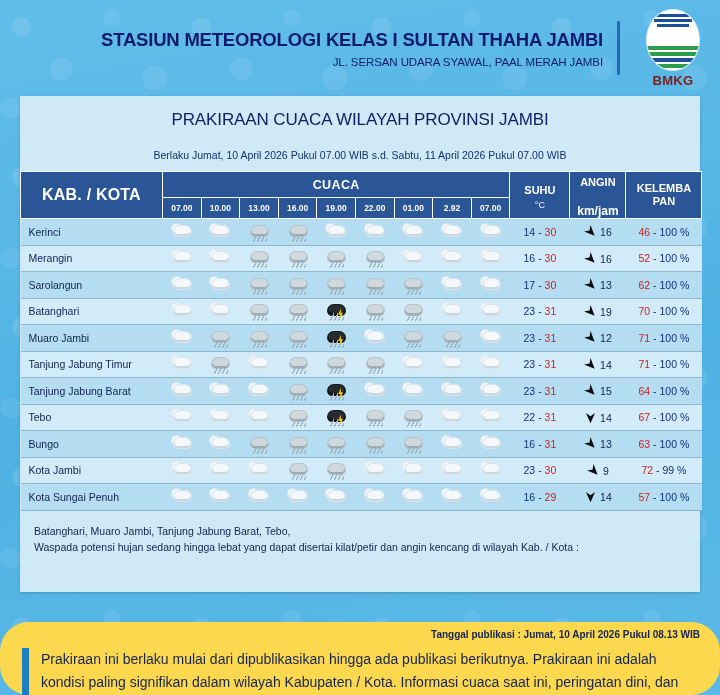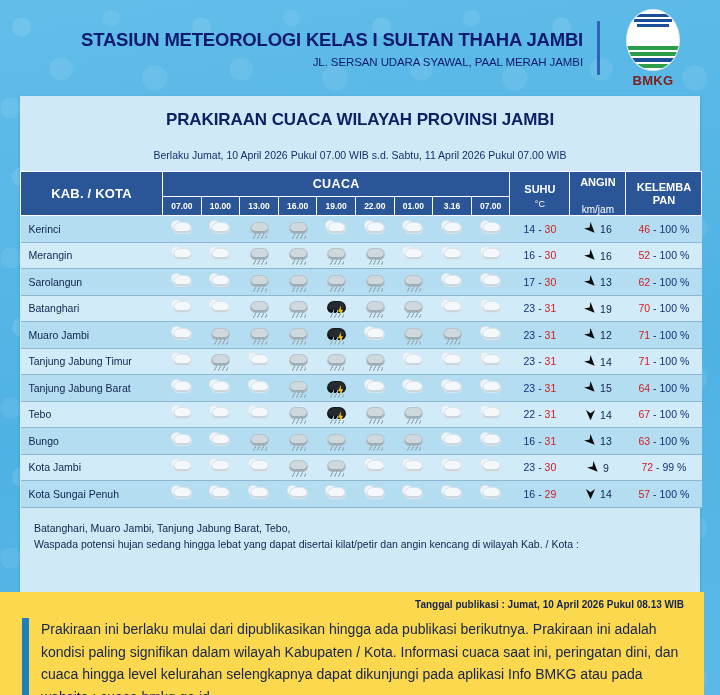--- a/index.html
+++ b/index.html
@@ -27,21 +27,21 @@
     pointer-events: none;
   }
 
   
   .banner {
     position: relative;
     height: 96px;
     display: flex;
     align-items: center;
     justify-content: flex-end;
-    padding-right: 30px;
+    padding-right: 10px;
   }
   .banner-text { text-align: right; padding-right: 14px; }
   .banner-title {
     font-size: 18.5px; font-weight: bold; letter-spacing: -0.2px;
     color: #101a6e; white-space: nowrap;
   }
   .banner-sub {
     font-size: 11.5px; font-weight: normal; letter-spacing: -0.1px;
     color: #101a6e; margin-top: 5px; white-space: nowrap;
   }
@@ -75,39 +75,39 @@
   
   .card {
     position: relative;
     margin: 0 20px;
     background: #cfe9f7;
     height: 496px;
     box-shadow: 0 1px 3px rgba(0,0,0,.18);
   }
   .card-head { padding: 14px 0 10px; text-align: center; }
   .card-title {
-    font-size: 17px; font-weight: bold; color: #0e1f63; letter-spacing: -0.1px;
+    font-size: 17px; font-weight: normal; color: #0e1f63; letter-spacing: -0.1px;
   }
   .card-period {
     font-size: 10.5px; color: #14306d; margin-top: 19px;
   }
 
   
   table.fc { width: 100%; border-collapse: collapse; table-layout: fixed; }
   .fc thead th {
     background: #2a5596; color: #fff; font-weight: bold;
     border: 1px solid #ffffff; text-align: center; vertical-align: middle;
   }
-  .th-kab { font-size: 13px; letter-spacing: .2px; }
+  .th-kab { font-size: 16px; letter-spacing: .2px; }
   .th-cuaca { font-size: 12.5px; letter-spacing: .4px; height: 24px; }
   .th-hour { font-size: 8.5px; font-weight: normal; height: 19px; }
   .th-suhu-main { font-size: 11px; }
   .th-suhu-unit { font-size: 9px; font-weight: normal; display:block; margin-top:2px;}
   .th-angin-main { font-size: 11px; }
-  .th-angin-unit { font-size: 10px; font-weight: normal; display:block; margin-top:14px;}
+  .th-angin-unit { font-size: 12px; font-weight: bold; display:block; margin-top:14px;}
   .th-kelembapan { font-size: 11px; line-height: 1.15; }
 
   .fc tbody td {
     border-top: 1px solid #8fb6cf;
     border-bottom: 1px solid #8fb6cf;
     height: 26.5px;
     font-size: 10.5px;
   }
   .fc tbody tr:nth-child(odd)  td { background: #b4ddf1; }
   .fc tbody tr:nth-child(even) td { background: #d2ebf8; }
@@ -151,22 +151,22 @@
   .warr svg { display:block; }
 
   
   .warn {
     padding: 12px 14px 0 14px;
     font-size: 10.5px; color: #11224f; line-height: 1.55;
   }
 
   
   .footer {
-    position: absolute; left: 0; right: 16px; bottom: 0;
-    height: 103px; background: #fbd84d;
+    position: absolute; left: 0; right: 0; bottom: 0;
+    height: 73px; background: #fbd84d; border-radius: 29px;
   }
   .pub-date {
     text-align: right; padding: 7px 20px 0 0;
     font-size: 10px; font-weight: bold; color: #16244f;
   }
   .foot-body { display: flex; padding: 8px 20px 0 22px; }
   .foot-bar { width: 7px; min-height: 62px; background: #1e7fc0; margin-right: 12px; flex: none; }
   .foot-text { font-size: 14px; color: #16244f; line-height: 1.62; }
 </style>
 </head>
@@ -228,21 +228,21 @@
         </th>
       </tr>
       <tr id="hour-row">
           <th class="th-hour">07.00</th>
           <th class="th-hour">10.00</th>
           <th class="th-hour">13.00</th>
           <th class="th-hour">16.00</th>
           <th class="th-hour">19.00</th>
           <th class="th-hour">22.00</th>
           <th class="th-hour">01.00</th>
-          <th class="th-hour">3.16</th>
+          <th class="th-hour">2.92</th>
           <th class="th-hour">07.00</th>
         </tr>
     </thead>
     <tbody id="tbody">
         <tr>
           <td class="city">Kerinci</td>
           <td class="wx"><span class="wxi"><span class="sun"></span><span class="cld"></span></span></td>
           <td class="wx"><span class="wxi"><span class="sun"></span><span class="cld"></span></span></td>
           <td class="wx"><span class="wxi"><span class="cld grey"></span><span class="drops"></span></span></td>
           <td class="wx"><span class="wxi"><span class="cld grey"></span><span class="drops"></span></span></td>

